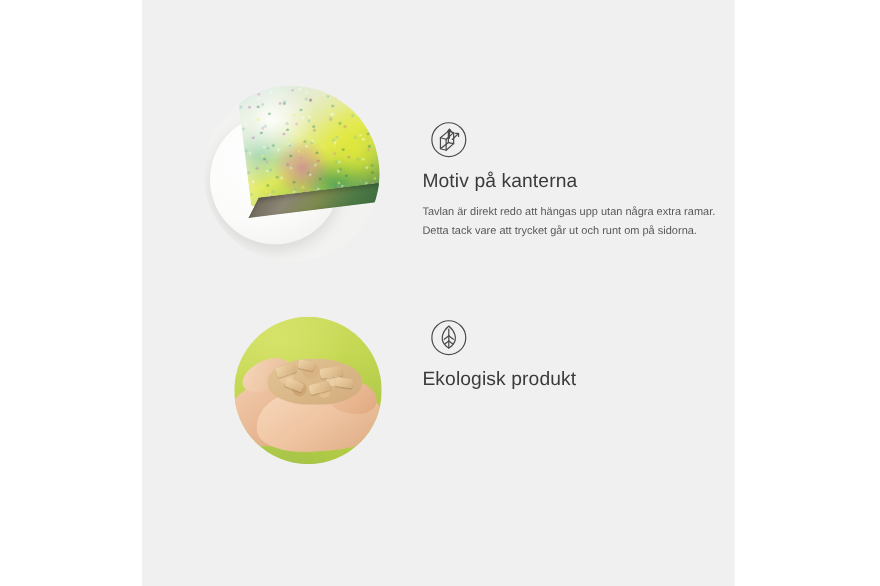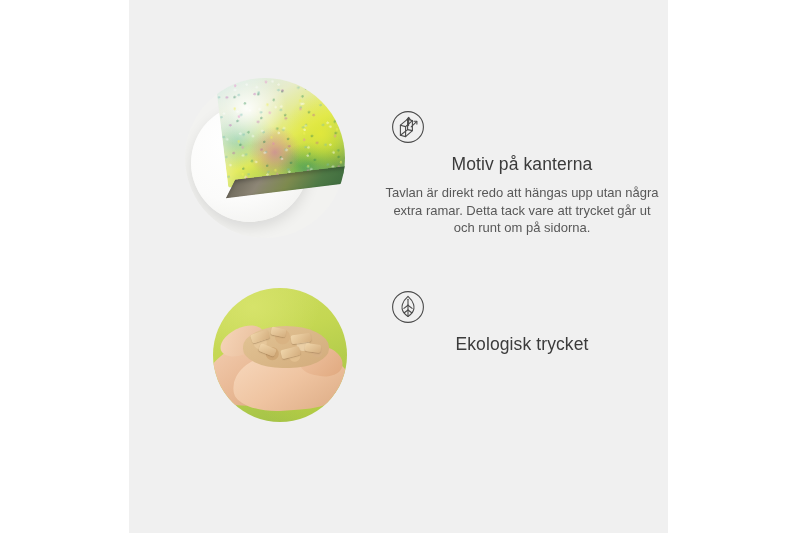--- a/index.html
+++ b/index.html
@@ -12,21 +12,20 @@
     background: #ffffff;
     font-family: "Liberation Sans", sans-serif;
     overflow: hidden;
   }
 
   .stage {
     position: relative;
     width: 800px;
     height: 533px;
     background: #ffffff;
-    text-align: center;
   }
 
   
   .panel {
     position: absolute;
     left: 129px;
     top: 0;
     width: 539px;
     height: 533px;
     background: #f0f0f0;
@@ -213,21 +212,21 @@
   .feature-title {
     margin: 0 0 9px 0;
     font-size: 17.5px;
     line-height: 21px;
     font-weight: 400;
     color: #3b3b3b;
     letter-spacing: 0.1px;
   }
   .feature-body {
     margin: 0;
-    font-size: 13px;
+    font-size: 10px;
     line-height: 17.5px;
     color: #585858;
   }
 </style>
 </head>
 <body>
 
 <div class="stage">
 
   <div class="panel">
@@ -288,18 +287,18 @@
           <path d="M22 11.4 C 27.8 16.4, 29.6 22.6, 26.4 27.4 C 24.9 29.6, 23.4 30.6, 22 31.4 C 20.6 30.6, 19.1 29.6, 17.6 27.4 C 14.4 22.6, 16.2 16.4, 22 11.4 Z"></path>
           <path d="M22 14.2 L22 31.4"></path>
           <path d="M22 20.2 L17.9 23.4"></path>
           <path d="M22 20.2 L26.1 23.4"></path>
           <path d="M22 25.0 L18.3 27.8"></path>
           <path d="M22 25.0 L25.7 27.8"></path>
         </svg>
       </div>
 
       <div class="text-col text-eco">
-        <h3 class="feature-title">Ekologisk trycket</h3>
+        <h3 class="feature-title">Ekologisk produkt</h3>
       </div>
     </div>
 
   </div>
 </div>
 
 </body></html>

